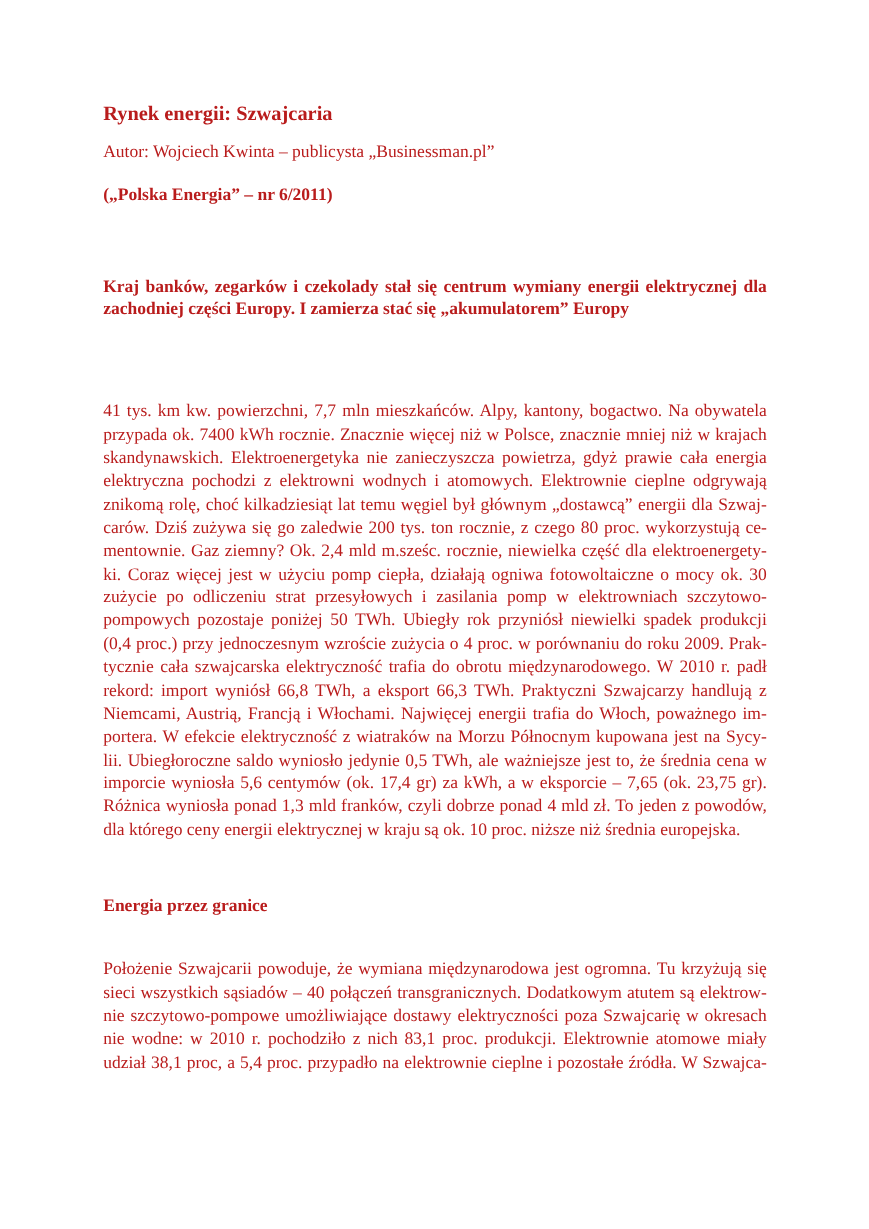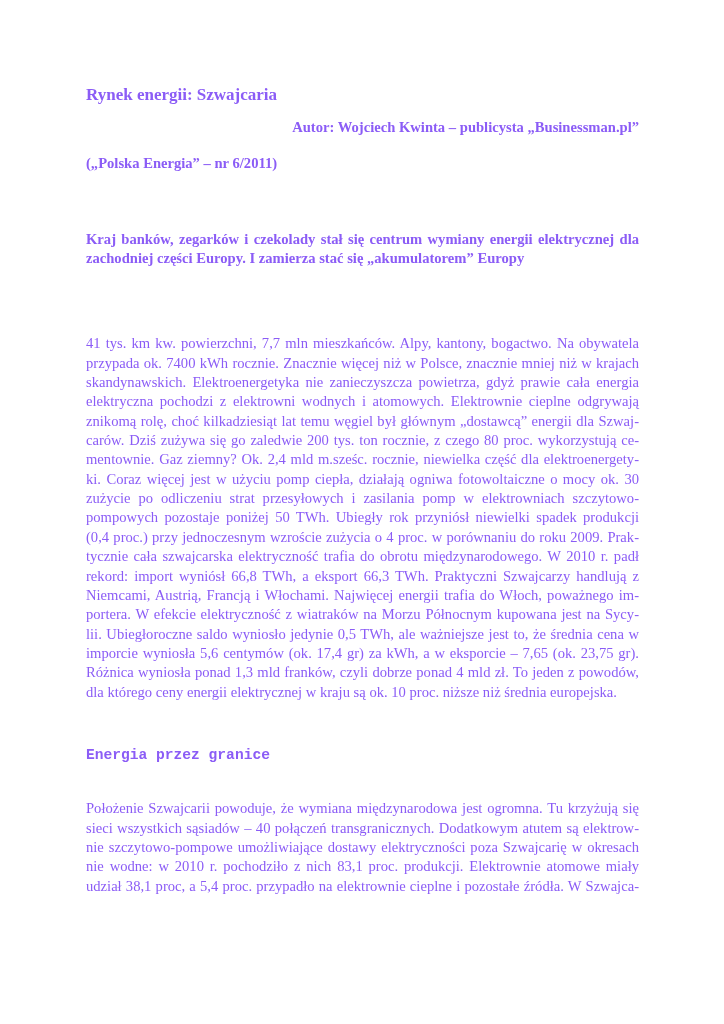--- a/index.html
+++ b/index.html
@@ -7,58 +7,56 @@
     padding: 0;
     background: #ffffff;
   }
   .page {
     position: relative;
     width: 724px;
     height: 1024px;
     background: #ffffff;
     overflow: hidden;
     font-family: "Liberation Serif", "DejaVu Serif", serif;
-    color: #8b5cf6;
+    color: #b91c1c;
   }
   .content {
     position: absolute;
     left: 86px;
     top: 0;
     width: 553px;
     font-size: 14.6px;
     line-height: 19.35px;
   }
   .title {
     margin: 84px 0 0 0;
     font-size: 17px;
     line-height: 22px;
     font-weight: 700;
   }
   .byline {
     margin: 12px 0 0 0;
-    font-weight: 700;
-    text-align: right;
+    font-weight: 400;
   }
   .source {
     margin: 17px 0 0 0;
     font-weight: 700;
   }
   .lead {
     margin-top: 56px;
     font-weight: 700;
   }
   .para-1 {
     margin-top: 66px;
   }
   .section-heading {
     margin: 44px 0 0 0;
     font-size: 14.6px;
     line-height: 19.35px;
     font-weight: 700;
-    font-family: Liberation Mono, monospace;
   }
   .para-2 {
     margin-top: 34px;
   }
   
   .jline {
     text-align: justify;
     text-align-last: justify;
     white-space: normal;
   }

